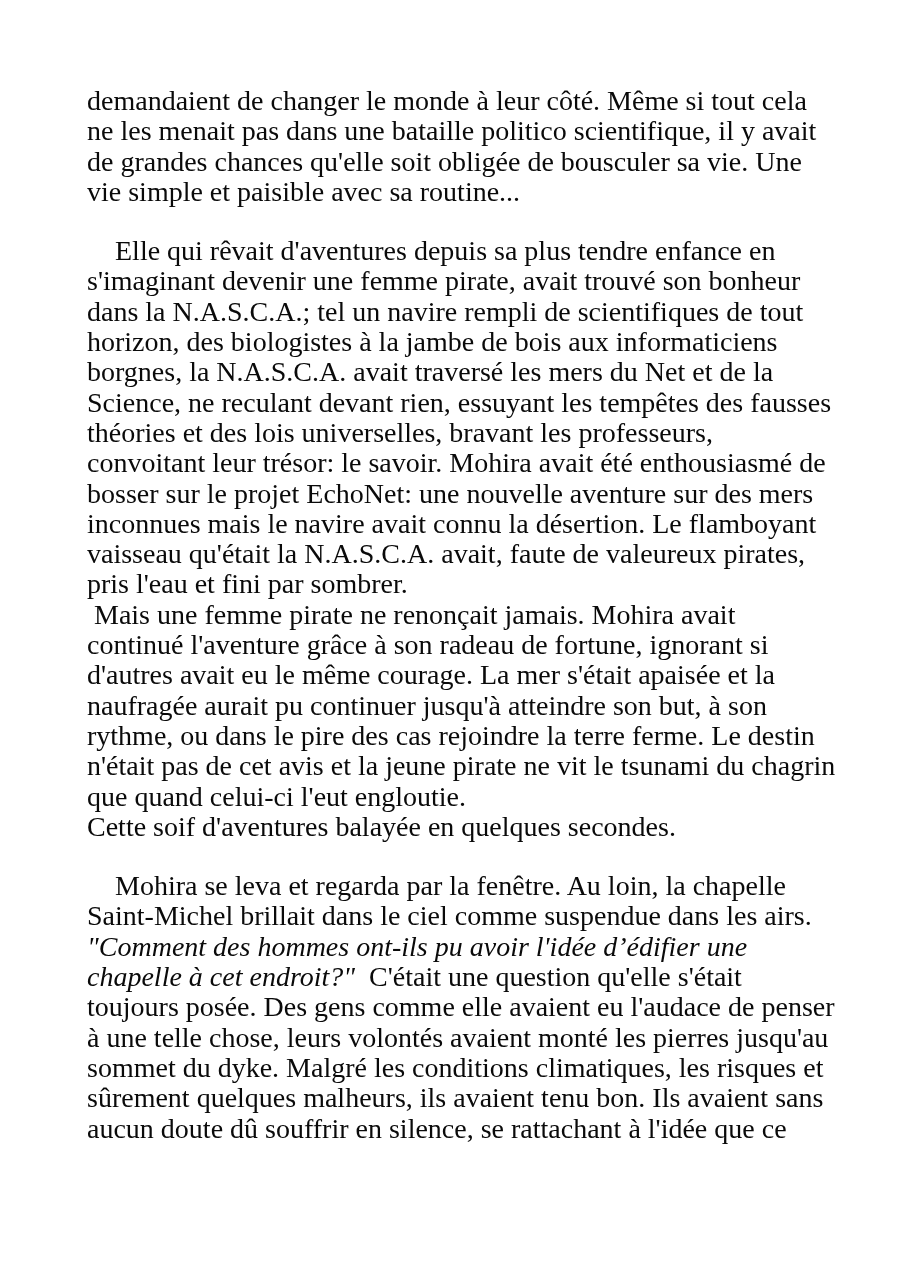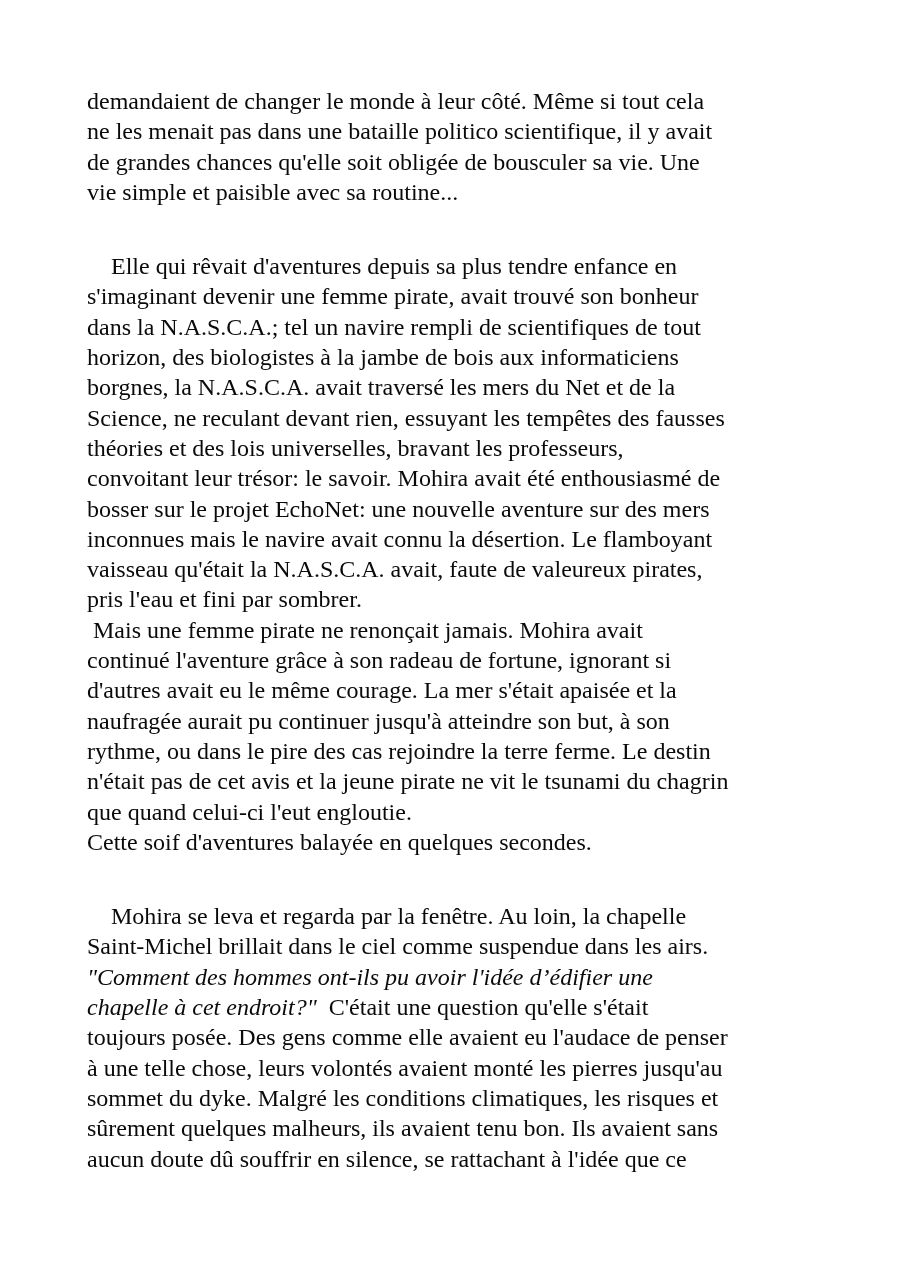--- a/index.html
+++ b/index.html
@@ -16,31 +16,31 @@
   }
   .page {
     position: relative;
     width: 905px;
     height: 1280px;
     background: #ffffff;
     box-sizing: border-box;
     padding: 86px 87px 0 87px;
   }
   .text-body {
-    font-size: 24px;
+    font-size: 28px;
     line-height: 30.3px;
     color: #0a0a0a;
     text-align: left;
     white-space: pre-wrap;
   }
   .para {
     margin: 0;
   }
   .para-gap {
-    margin-top: 44px;
+    margin-top: 29px;
   }
   .line {
     display: block;
     white-space: pre;
   }
   .quote-italic {
     font-style: italic;
   }
 </style>
 </head>

